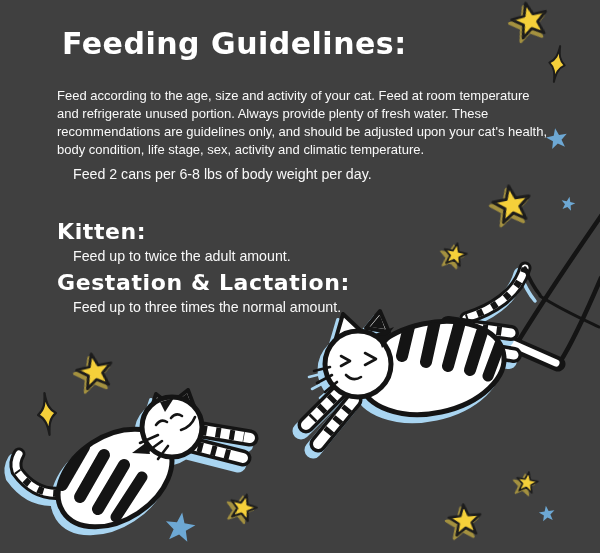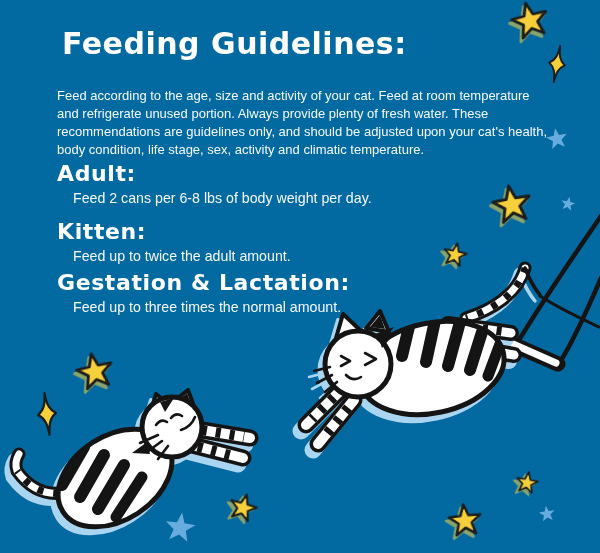--- a/index.html
+++ b/index.html
@@ -1,18 +1,18 @@
 <!DOCTYPE html>
 <html><head>
 <meta charset="utf-8">
 <style>
   html,body{margin:0;padding:0;}
   .canvas{
     position:relative;width:600px;height:553px;overflow:hidden;
-    background:#0369a1;
+    background:#404040;
     font-family:"Liberation Sans", sans-serif;
   }
   
   .page-title{
     position:absolute;left:62px;top:26px;width:480px;
     color:#ffffff;font-family:"DejaVu Sans", sans-serif;
     font-size:30px;font-weight:700;letter-spacing:0.5px;
   }
   .intro{
     position:absolute;left:57px;top:87px;width:494px;
@@ -43,21 +43,20 @@
 </style>
 </head>
 <body>
 
 <div class="canvas">
 
   <div class="page-title">Feeding Guidelines:</div>
   <div class="intro">Feed according to the age, size and activity of your cat. Feed at room temperature and refrigerate unused portion. Always provide plenty of fresh water. These recommendations are guidelines only, and should be adjusted upon your cat's health, body condition, life stage, sex, activity and climatic temperature.</div>
 
   <div class="sec sec-adult">
-    <h2>Adult:</h2>
     <p>Feed 2 cans per 6-8 lbs of body weight per day.</p>
   </div>
   <div class="sec sec-gest">
     <h2>Gestation &amp; Lactation:</h2>
     <p>Feed up to three times the normal amount.</p>
   </div>
   <div class="sec sec-kitten">
     <h2>Kitten:</h2>
     <p>Feed up to twice the adult amount.</p>
   </div>

